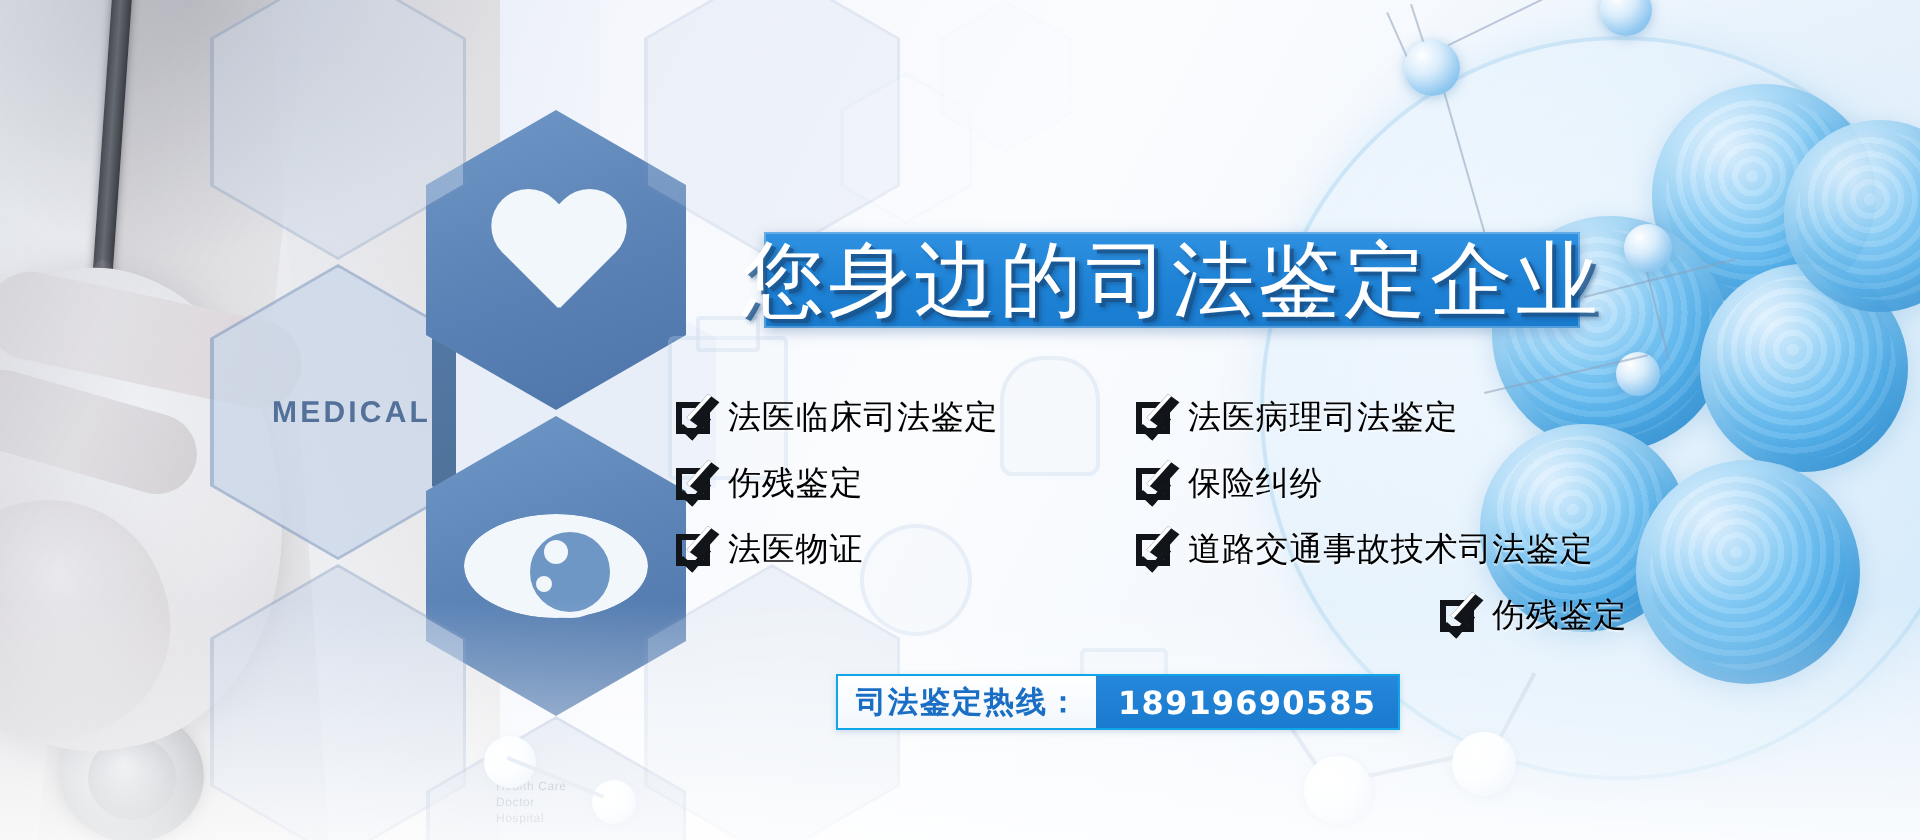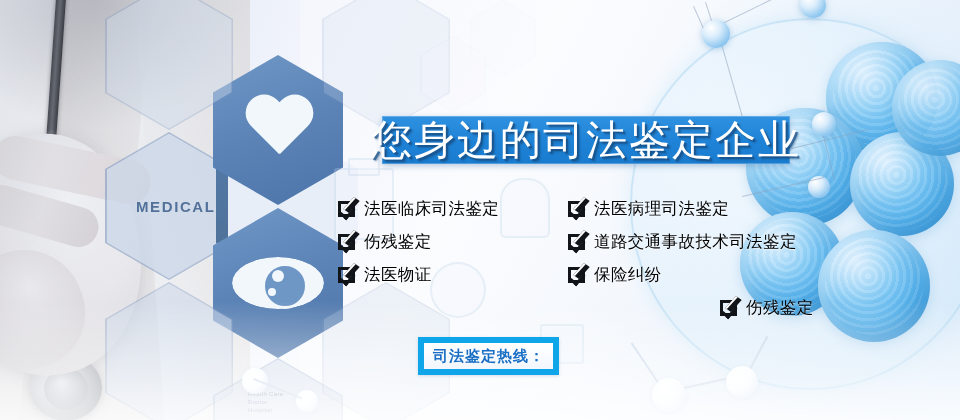--- a/index.html
+++ b/index.html
@@ -300,21 +300,21 @@
   .item-text{
     font-size:16.5px;color:#000000;
     font-family:"DejaVu Sans","Liberation Sans",sans-serif;
     letter-spacing:.4px;
     text-shadow:0 1px 1px rgba(255,255,255,.7);
   }
 
   .hotline{
     position:absolute;left:418px;top:337px;
     height:26px;display:flex;align-items:stretch;
-    border:6px solid #0ea5e9;
+    border:1px solid #0ea5e9;
     box-shadow:0 1px 3px rgba(90,130,175,.25);
   }
   .hotline-label{
     display:flex;align-items:center;
     padding:0 8px 0 9px;
     background:linear-gradient(to bottom,#ffffff,#f2f7fd);
     color:#1a6fc4;font-weight:700;font-size:15px;letter-spacing:1px;
     font-family:"DejaVu Sans","Liberation Sans",sans-serif;
   }
   .hotline-number{
@@ -443,31 +443,32 @@
       </div>
     </div>
 
     <div class="col col-right">
       <div class="item">
         <span class="chk"></span>
         <span class="item-text">法医病理司法鉴定</span>
       </div>
       <div class="item">
         <span class="chk"></span>
+        <span class="item-text">保险纠纷</span>
+      </div>
+      <div class="item">
+        <span class="chk"></span>
         <span class="item-text">道路交通事故技术司法鉴定</span>
-      </div>
-      <div class="item">
-        <span class="chk"></span>
-        <span class="item-text">保险纠纷</span>
       </div>
     </div>
 
     <div class="item item-inline" style="left:382px;top:99px;">
       <span class="chk"></span>
       <span class="item-text">伤残鉴定</span>
     </div>
   </div>
 
   <div class="hotline">
     <span class="hotline-label">司法鉴定热线：</span>
+    <span class="hotline-number">18919690585</span>
   </div>
 
 </div>
 
 </body></html>

